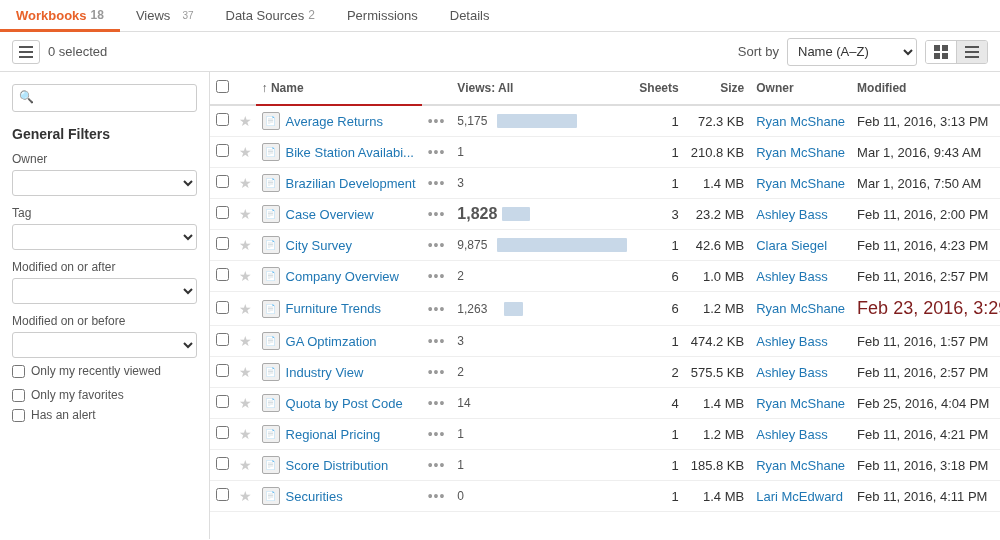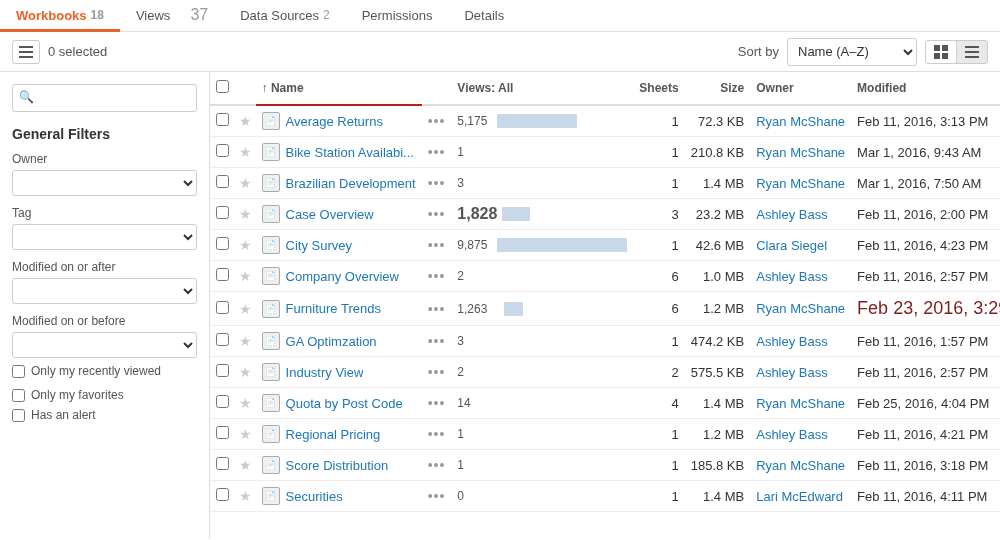--- a/index.html
+++ b/index.html
@@ -15,21 +15,21 @@
 </head>
 <body>
 
 <nav style="display:flex; align-items:stretch; border-bottom:1px solid #ddd; background:#fff; height:32px;">
   <div style="display:flex;align-items:center;padding:0 16px;cursor:pointer;font-size:13px;color:#e8622a;border-bottom:3px solid #e8622a;font-weight:600;position:relative;top:1px;white-space:nowrap;">
     <span>Workbooks</span>
     <span style="margin-left:4px;color:#999;font-size:12px;">18</span>
   </div>
   <div style="display:flex;align-items:center;padding:0 16px;cursor:pointer;font-size:13px;color:#555;border-bottom:3px solid transparent;position:relative;top:1px;white-space:nowrap;">
     <span>Views</span>
-    <span style="margin-left:20px;color:#999;font-size:16px;">37</span>
+    <span style="margin-left:12px;color:#999;font-size:10px;">37</span>
   </div>
   <div style="display:flex;align-items:center;padding:0 16px;cursor:pointer;font-size:13px;color:#555;border-bottom:3px solid transparent;position:relative;top:1px;white-space:nowrap;">
     <span>Data Sources</span>
     <span style="margin-left:4px;color:#999;font-size:12px;">2</span>
   </div>
   <div style="display:flex;align-items:center;padding:0 16px;cursor:pointer;font-size:13px;color:#555;border-bottom:3px solid transparent;position:relative;top:1px;white-space:nowrap;">
     <span>Permissions</span>
   </div>
   <div style="display:flex;align-items:center;padding:0 16px;cursor:pointer;font-size:13px;color:#555;border-bottom:3px solid transparent;position:relative;top:1px;white-space:nowrap;">
     <span>Details</span>

